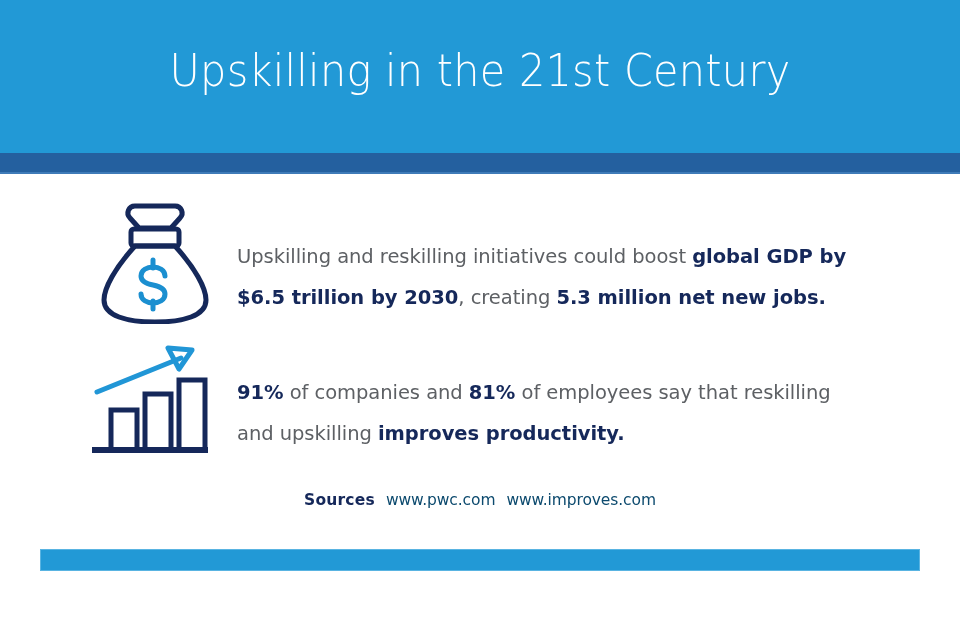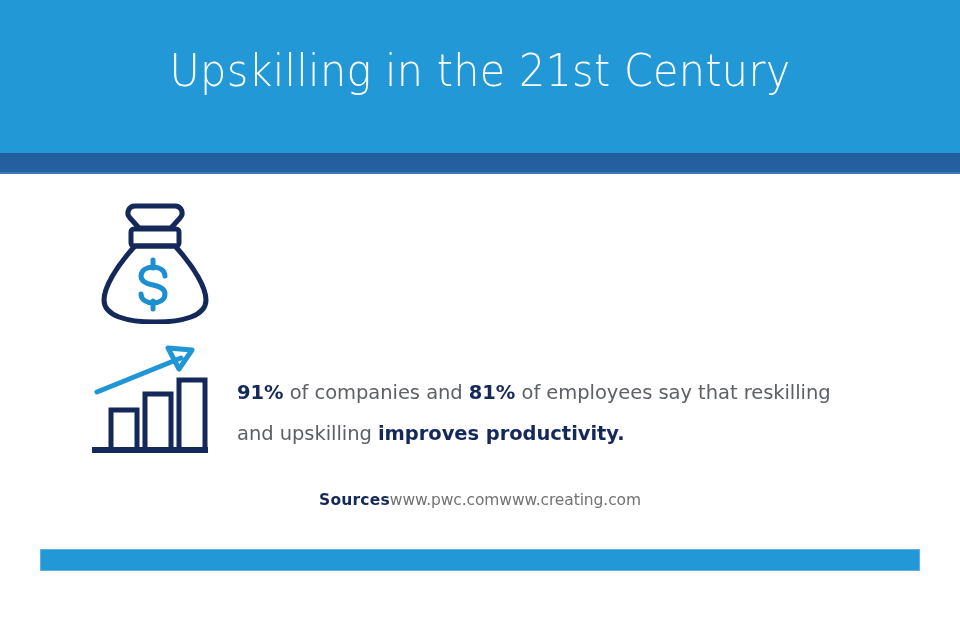--- a/index.html
+++ b/index.html
@@ -62,21 +62,21 @@
 
   
   .sources {
     position:absolute; left:0; top:491px; width:960px;
     text-align:center;
     font-size:15.5px;
     font-family:"DejaVu Sans", sans-serif;
     white-space:nowrap;
   }
   .sources-label { color:#15285a; font-weight:bold; letter-spacing:0.2px; }
-  .sources-link { color:#737373; letter-spacing:-0.1px; }
+  .sources-link { color:#0c4a6e; margin-left:11px; letter-spacing:-0.1px; }
 
   
   .bottom-bar {
     position:absolute; left:40px; top:549px; width:880px; height:22px;
     background:#2299d6;
     border:1px solid #59b4e2;
   }
 </style>
 </head>
 <body>
@@ -94,37 +94,40 @@
         <path d="M36 10 h40 a7 7 0 0 1 5 12 l-9 10 h-32 l-9 -10 a7 7 0 0 1 5 -12 z" stroke="#15285a" stroke-width="5" fill="none" stroke-linejoin="round"></path>
         <rect x="32" y="33" width="48" height="17" rx="3" stroke="#15285a" stroke-width="5" fill="none"></rect>
         <path d="M36 50 C 16 72, 5 92, 5 104 C 5 120, 28 126, 56 126 C 84 126, 107 120, 107 104 C 107 92, 96 72, 76 50 z" stroke="#15285a" stroke-width="5" fill="none" stroke-linejoin="round"></path>
         <path d="M66 80 c0-6-6-9-12-9s-12 3-12 9 7 8 12 9 12 3 12 9-6 9-12 9-12-3-12-9" stroke="#1b8fd0" stroke-width="5" fill="none" stroke-linecap="round"></path>
         <line x1="54" y1="64" x2="54" y2="72" stroke="#1b8fd0" stroke-width="5" stroke-linecap="round"></line>
         <line x1="54" y1="105" x2="54" y2="113" stroke="#1b8fd0" stroke-width="5" stroke-linecap="round"></line>
       </svg>
     </div>
   </div>
 
+  <div class="text-cell text-money">
+    <span>Upskilling and reskilling initiatives could boost </span><b>global GDP by $6.5 trillion by 2030</b><span>, creating </span><b>5.3 million net new jobs.</b>
+  </div>
 
   <div class="row row-chart">
     <div class="icon-cell">
       <svg width="122" height="120" viewBox="0 0 122 120" fill="none">
         <line x1="6" y1="110" x2="116" y2="110" stroke="#15285a" stroke-width="6" stroke-linecap="square"></line>
         <rect x="22" y="70" width="26" height="40" stroke="#15285a" stroke-width="5" fill="none"></rect>
         <rect x="56" y="54" width="26" height="56" stroke="#15285a" stroke-width="5" fill="none"></rect>
         <rect x="90" y="40" width="26" height="70" stroke="#15285a" stroke-width="5" fill="none"></rect>
         <line x1="8" y1="52" x2="92" y2="18" stroke="#2196d6" stroke-width="5" stroke-linecap="round"></line>
         <path d="M79 8 L103 10 L90 29 z" stroke="#2196d6" stroke-width="5" fill="none" stroke-linejoin="round"></path>
       </svg>
     </div>
   </div>
 
   <div class="text-cell text-chart">
     <b>91%</b><span> of companies and </span><b>81%</b><span> of employees say that reskilling and upskilling </span><b>improves productivity.</b>
   </div>
 
   <div class="sources">
-    <span class="sources-label">Sources</span><span class="sources-link">www.pwc.com</span><span class="sources-link">www.creating.com</span>
+    <span class="sources-label">Sources</span><span class="sources-link">www.pwc.com</span><span class="sources-link">www.improves.com</span>
   </div>
 
   <div class="bottom-bar"></div>
 
 </div>
 
 </body></html>

